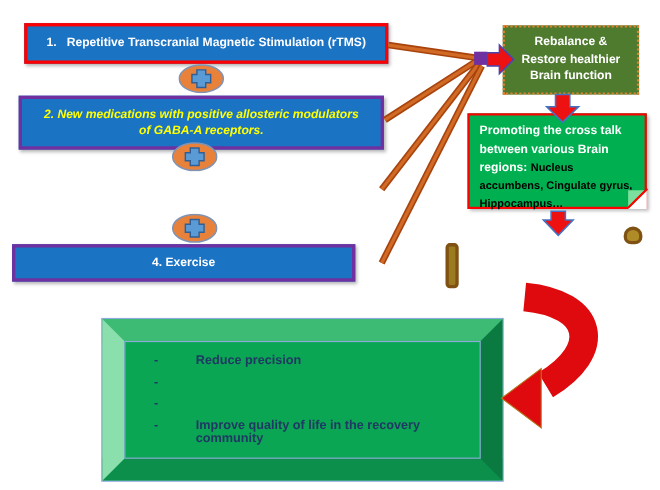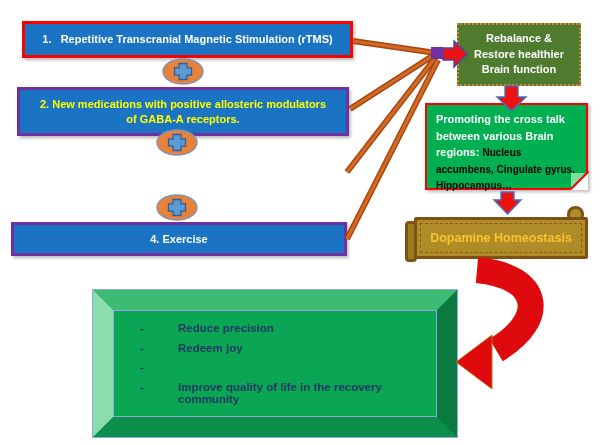--- a/index.html
+++ b/index.html
@@ -9,21 +9,21 @@
   }
   .abs{position:absolute;box-sizing:border-box;}
   
   .ibox{
     background:#1b73c4;color:#ffffff;display:flex;align-items:center;justify-content:center;
     text-align:center;font-size:11px;font-weight:600;line-height:1.35;
     box-shadow:1.5px 2px 3px rgba(90,90,90,.45);
   }
   .ibox.red-border{border:3px solid #fe0000;}
   .ibox.purple-border{border:3.5px solid #7030a0;}
-  .yellow-text{color:#ffff00;}
+  .yellow-text{color:#ffff00;font-style:italic;}
   .prewrap{white-space:pre-wrap;}
   
   .connector{width:42px;height:27px;}
   
   #rebalance{
     background:#4f7b2f;border:2px dotted #e0822f;color:#ffffff;
     display:flex;align-items:center;justify-content:center;text-align:center;
     font-size:11px;font-weight:600;line-height:1.4;padding:0 12px;
   }
   
@@ -70,21 +70,21 @@
 
   <div class="abs ibox red-border prewrap" style="left:22px;top:21px;width:331px;height:37px;">
     <span class="prewrap">1.   Repetitive Transcranial Magnetic Stimulation (rTMS)</span>
   </div>
 
   <div class="abs ibox purple-border yellow-text" style="left:17px;top:87px;width:332px;height:49px;padding:0 14px;">
     <span>2. New medications with positive allosteric modulators of GABA-A receptors.</span>
   </div>
 
 
-  <div class="abs ibox purple-border" style="left:11px;top:222px;width:336px;height:34px;">
+  <div class="abs ibox purple-border" style="left:11px;top:222px;width:312px;height:34px;">
     <span>4. Exercise</span>
   </div>
 
   <div class="abs connector" style="left:162px;top:58px;">
     <svg width="42" height="27" viewBox="0 0 42 27">
       <ellipse cx="21" cy="13.5" rx="20" ry="12.5" fill="#e8823a" stroke="#8193b2" stroke-width="1.4"></ellipse>
       <path d="M17 5.5 H25 V9.8 H29.5 V17.2 H25 V21.5 H17 V17.2 H12.5 V9.8 H17 Z" fill="#5b9bd5" stroke="#2f5f96" stroke-width="1.3"></path>
     </svg>
   </div>
   <div class="abs connector" style="left:156px;top:129px;">
@@ -108,34 +108,29 @@
       <div class="fold-line"></div>
     </div>
   </div>
 
   <div id="rebalance" class="abs" style="left:457px;top:23px;width:124px;height:63px;">
     <span>Rebalance &amp; Restore healthier Brain function</span>
   </div>
 
   <div class="abs scroll-part" id="scroll-curl" style="left:567px;top:206px;width:17px;height:16px;"></div>
   <div class="abs scroll-part" id="scroll-roll" style="left:405px;top:221px;width:12px;height:41px;"></div>
-  <div class="abs scroll-part" id="scroll-body" style="left:414px;top:217px;width:174px;height:42px;">
-    <div class="inner-dash"></div>
-    <span id="scroll-text">Dopamine Homeostasis</span>
-  </div>
 
   <div id="outcomes" class="abs" style="left:93px;top:290px;width:364px;height:147px;">
     <div id="outcomes-inner">
       <div class="outcome-item">
         <span>-</span>
         <span>Reduce precision</span>
       </div>
       <div class="outcome-item">
         <span>-</span>
-        <span>Redeem joy</span>
       </div>
       <div class="outcome-item">
         <span>-</span>
       </div>
       <div class="outcome-item">
         <span>-</span>
         <span>Improve quality of life in the recovery community</span>
       </div>
     </div>
   </div>

